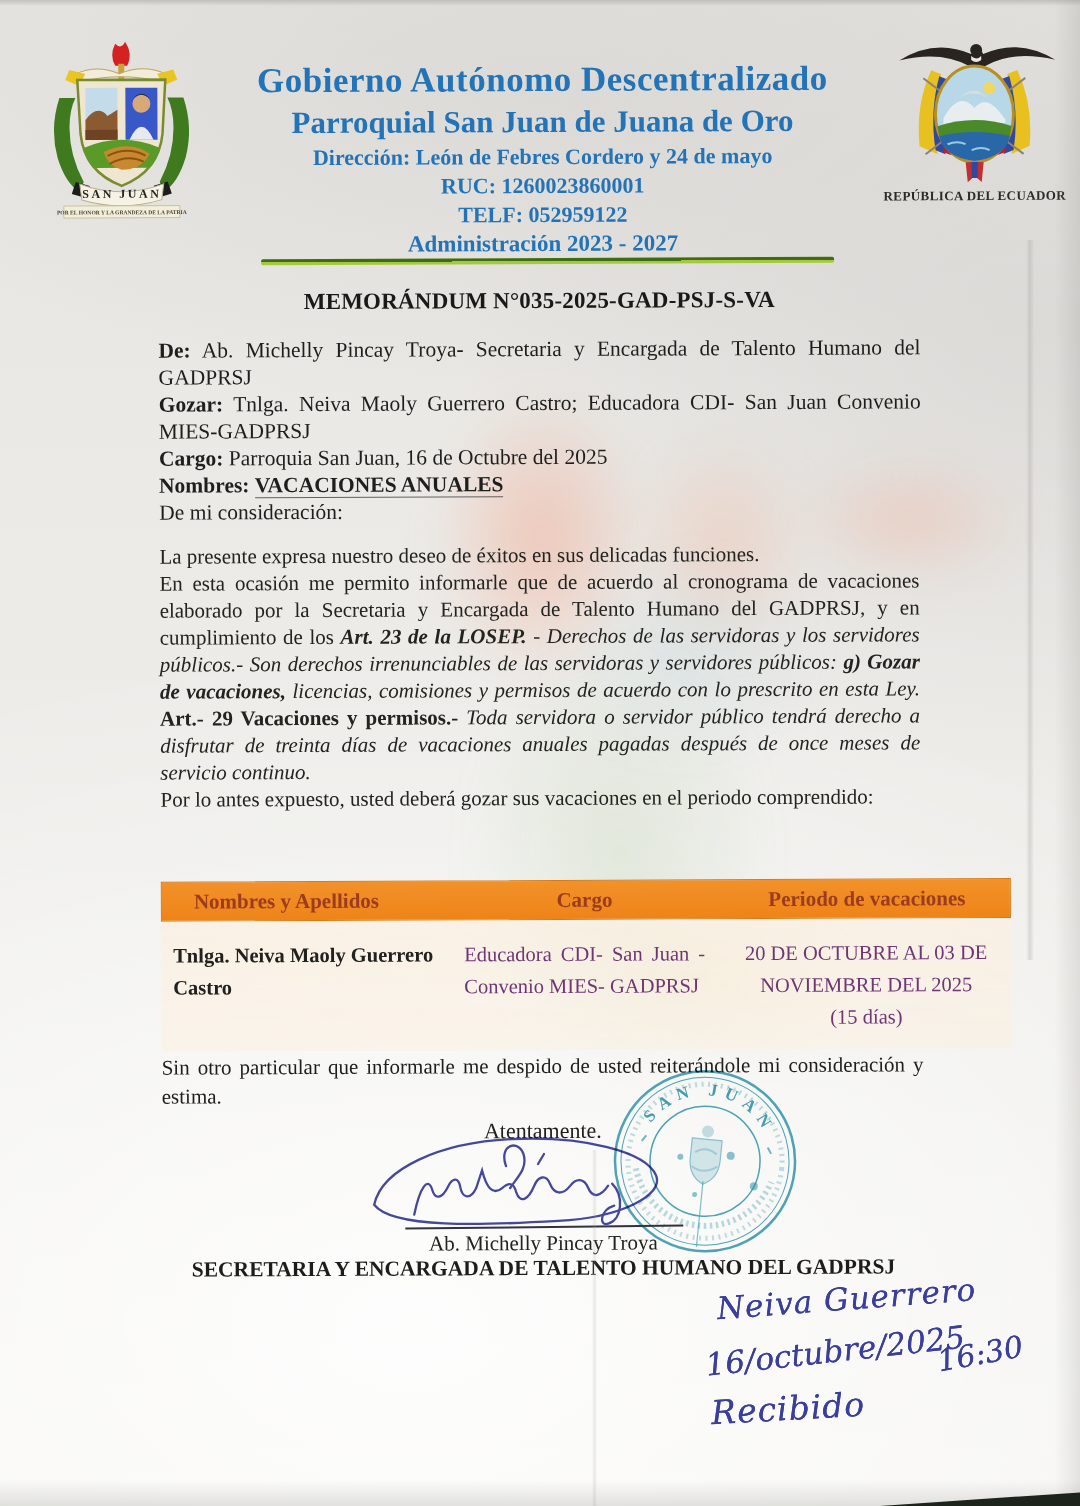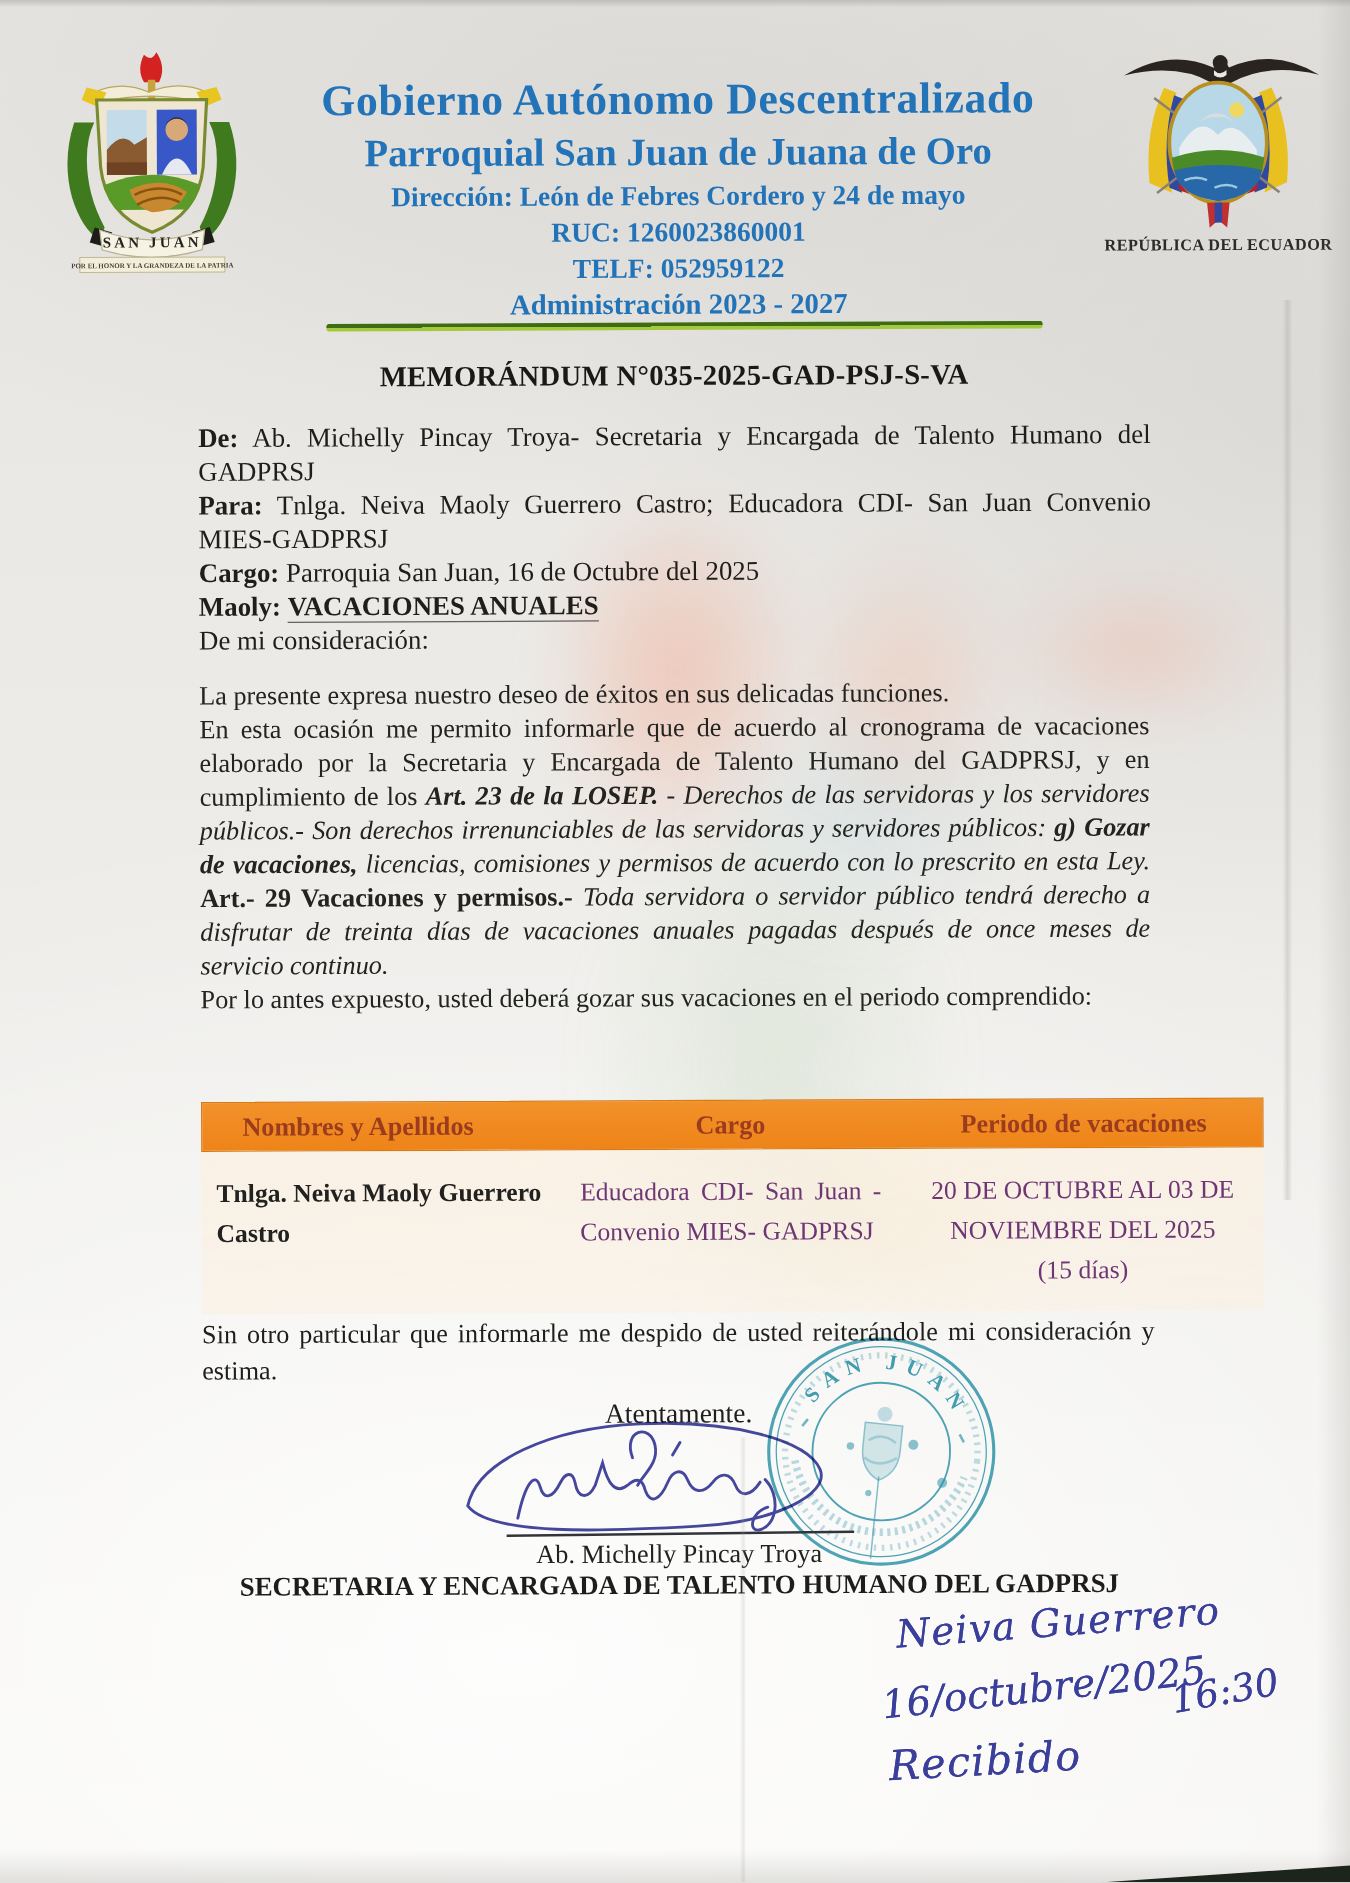--- a/index.html
+++ b/index.html
@@ -150,23 +150,23 @@
       <div class="h3">RUC: 1260023860001</div>
       <div class="h3">TELF: 052959122</div>
       <div class="h3 admin">Administración 2023 - 2027</div>
     </div>
     <div class="green-line"></div>
 
     <div class="memo-title">MEMORÁNDUM N°035-2025-GAD-PSJ-S-VA</div>
 
     <div class="meta">
       <p><b>De:</b> <span>Ab. Michelly Pincay Troya- Secretaria y Encargada de Talento Humano del GADPRSJ</span></p>
-      <p><b>Para:</b> <span>Tnlga. Neiva Maoly Guerrero Castro; Educadora CDI- San Juan Convenio MIES-GADPRSJ</span></p>
+      <p><b>Gozar:</b> <span>Tnlga. Neiva Maoly Guerrero Castro; Educadora CDI- San Juan Convenio MIES-GADPRSJ</span></p>
       <p><b>Cargo:</b> <span>Parroquia San Juan, 16 de Octubre del 2025</span></p>
-      <p><b>Maoly:</b> <b class="subject-value">VACACIONES ANUALES</b></p>
+      <p><b>Nombres:</b> <b class="subject-value">VACACIONES ANUALES</b></p>
       <p>De mi consideración:</p>
     </div>
 
     <div class="bodytext">
       <p>La presente expresa nuestro deseo de éxitos en sus delicadas funciones.</p>
       <p><span>En esta ocasión me permito informarle que de acuerdo al cronograma de vacaciones elaborado por la Secretaria y Encargada de Talento Humano del GADPRSJ, y en cumplimiento de los </span><span class="bi">Art. 23 de la LOSEP.</span><span class="i"> - Derechos de las servidoras y los servidores públicos.- Son derechos irrenunciables de las servidoras y servidores públicos: </span><span class="bi">g) Gozar de vacaciones,</span><span class="i"> licencias, comisiones y permisos de acuerdo con lo prescrito en esta Ley. </span><span class="b">Art.- 29 Vacaciones y permisos.-</span><span class="i"> Toda servidora o servidor público tendrá derecho a disfrutar de treinta días de vacaciones anuales pagadas después de once meses de servicio continuo.</span></p>
       <p>Por lo antes expuesto, usted deberá gozar sus vacaciones en el periodo comprendido:</p>
     </div>
 
     <div class="vtable">

